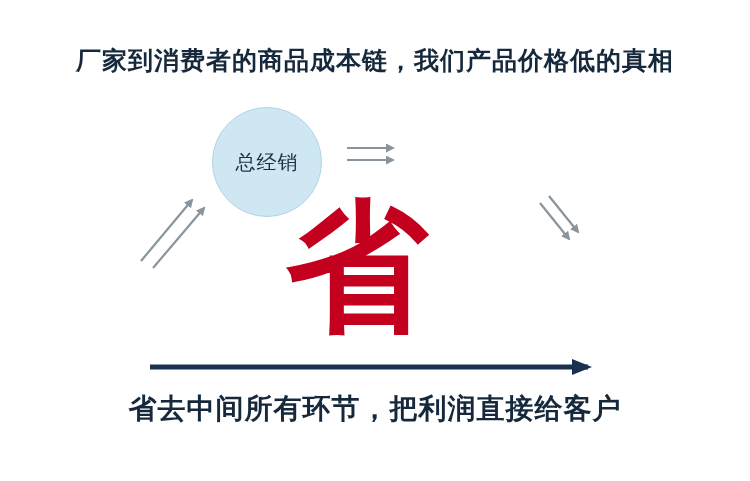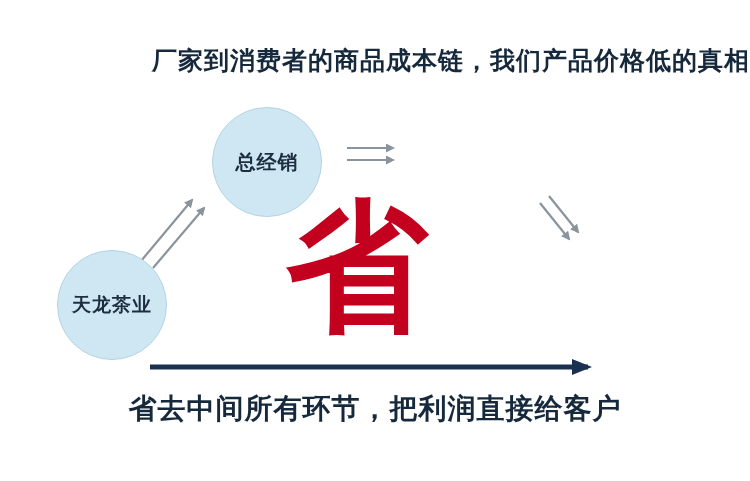--- a/index.html
+++ b/index.html
@@ -13,38 +13,38 @@
     width: 750px;
     height: 481px;
     background: #ffffff;
     overflow: hidden;
   }
   .title {
     position: absolute;
     top: 44px;
     left: 0;
     width: 100%;
-    text-align: right;
+    text-align: center;
     font-size: 25px;
     font-weight: bold;
     color: #16293c;
     letter-spacing: 1px;
   }
   .node {
     position: absolute;
     width: 110px;
     height: 110px;
     border-radius: 50%;
     background: #cfe7f3;
     border: 1px solid #b3d3e3;
     display: flex;
     align-items: center;
     justify-content: center;
     font-size: 20px;
-    font-weight: 700;
+    font-weight: 400;
     color: #1c2e3f;
     letter-spacing: 1px;
     box-sizing: border-box;
   }
   .node-company     { left: 57px;  top: 250px; font-size: 19px; }
   .node-distributor { left: 212px; top: 107px; }
   .node-agent       { left: 427px; top: 107px; }
   .node-consumer    { left: 586px; top: 250px; }
   .save-char {
     position: absolute;
@@ -105,23 +105,20 @@
     <g stroke="#8a949c" stroke-width="2.2" fill="none">
       <line x1="549" y1="196" x2="578" y2="232" marker-end="url(#grayHead)"></line>
       <line x1="540" y1="203" x2="569" y2="239" marker-end="url(#grayHead)"></line>
     </g>
 
     <g>
       <line x1="150" y1="367" x2="588" y2="367" stroke="#1b3150" stroke-width="5" marker-end="url(#navyHead)"></line>
     </g>
   </svg>
 
-  <div class="node node-company">
-    <span>天龙茶业</span>
-  </div>
 
   <div class="node node-distributor">
     <span>总经销</span>
   </div>
 
 
 
   <div class="save-char">省</div>
 
   <div class="footer-text">省去中间所有环节，把利润直接给客户</div>

